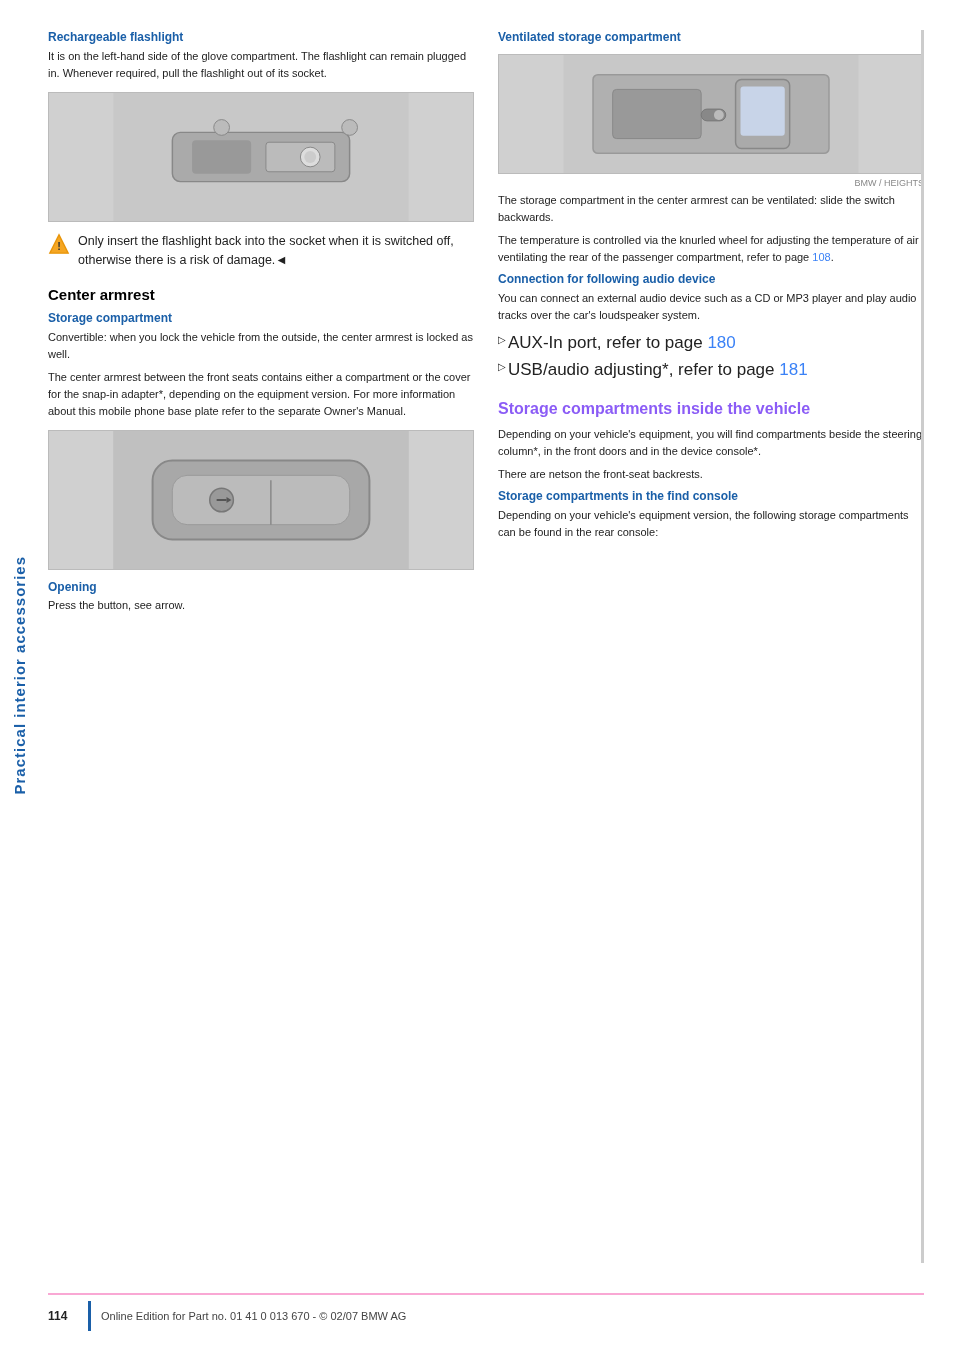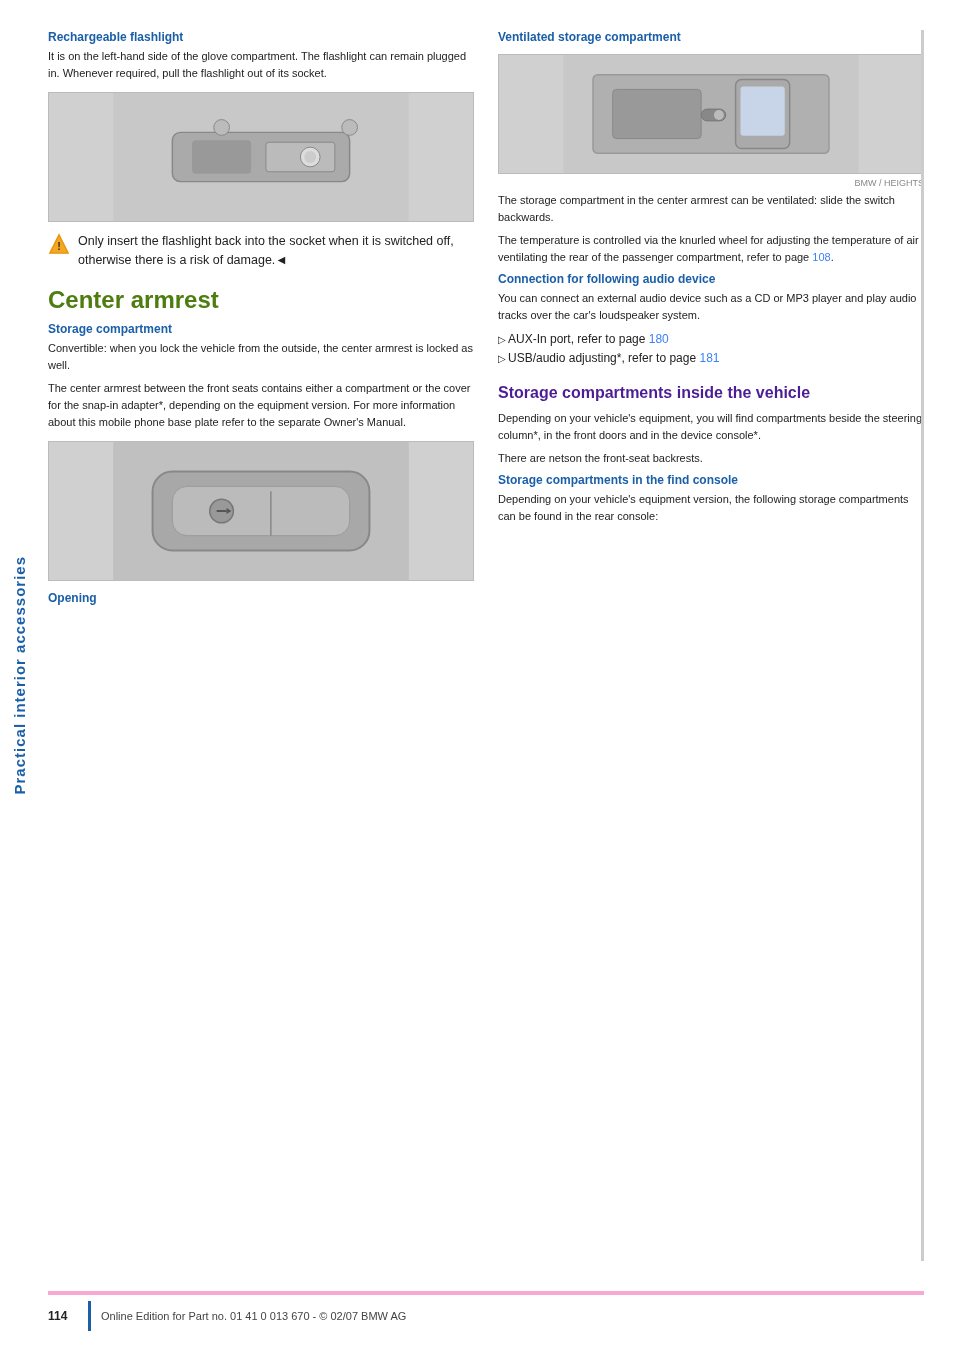--- a/index.html
+++ b/index.html
@@ -74,21 +74,21 @@
       margin-bottom: 4px;
       margin-top: 14px;
     }
     .section-title:first-child {
       margin-top: 0;
     }
 
     .section-title-large {
       font-size: 16px;
       font-weight: bold;
-      color: #4c1d95;
+      color: #8b5cf6;
       margin-bottom: 6px;
       margin-top: 16px;
       line-height: 1.3;
     }
 
     .body-text {
       font-size: 11px;
       line-height: 1.55;
       color: #222;
       margin-bottom: 6px;
@@ -146,21 +146,21 @@
       height: 120px;
     }
 
     
     .bullet-list {
       list-style: none;
       padding: 0;
       margin: 4px 0 6px 0;
     }
     .bullet-list li {
-      font-size: 12px;
+      font-size: 17px;
       line-height: 1.55;
       padding-left: 10px;
       position: relative;
       color: #222;
     }
     .bullet-list li::before {
       content: '▷';
       position: absolute;
       left: 0;
       font-size: 10px;
@@ -170,41 +170,41 @@
     .bullet-list li a, .page-ref {
       color: #3b82f6;
       text-decoration: none;
       text-align: right;
     }
 
     
     .page-footer {
       display: flex;
       align-items: center;
-      border-top: 4px solid #f9a8d4;
+      border-top: 2px solid #f9a8d4;
       margin-top: 30px;
       padding-top: 6px;
       gap: 10px;
     }
     .page-number {
       font-size: 12px;
       font-weight: bold;
       color: #222;
       min-width: 30px;
     }
     .footer-text {
       font-size: 11px;
       color: #444;
     }
 
     
     .center-armrest-heading {
-      font-size: 24px;
-      font-weight: bold;
-      color: #4d7c0f;
+      font-size: 15px;
+      font-weight: bold;
+      color: #000000;
       margin-top: 16px;
       margin-bottom: 8px;
     }
 
     
     .sub-heading {
       font-size: 12px;
       font-weight: bold;
       color: #1a5fa8;
       margin-top: 10px;
@@ -287,20 +287,21 @@
 
             <line x1="105" y1="70" x2="115" y2="70" stroke="#555" stroke-width="2"></line>
             <polygon points="115,67 120,70 115,73" fill="#555"></polygon>
 
             <line x1="160" y1="50" x2="160" y2="95" stroke="#888" stroke-width="1.5"></line>
           </svg>
         </div>
 
         <div>
           <div class="sub-heading">Opening</div>
+          <p class="body-text">Press the button, see arrow.</p>
         </div>
 
       </div>
 
       <div class="col-right col-right-wrapper">
 
         <div>
           <div class="section-title">Ventilated storage compartment</div>
 
           <div class="img-placeholder img-ventilated">

